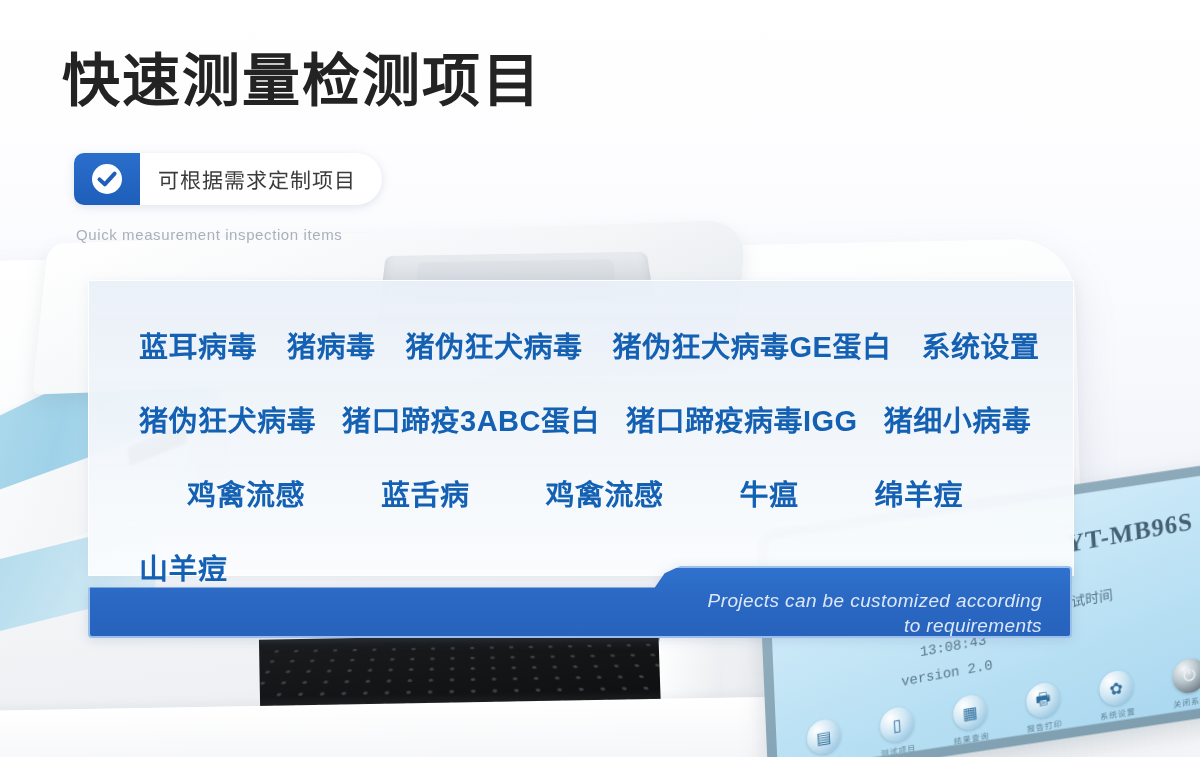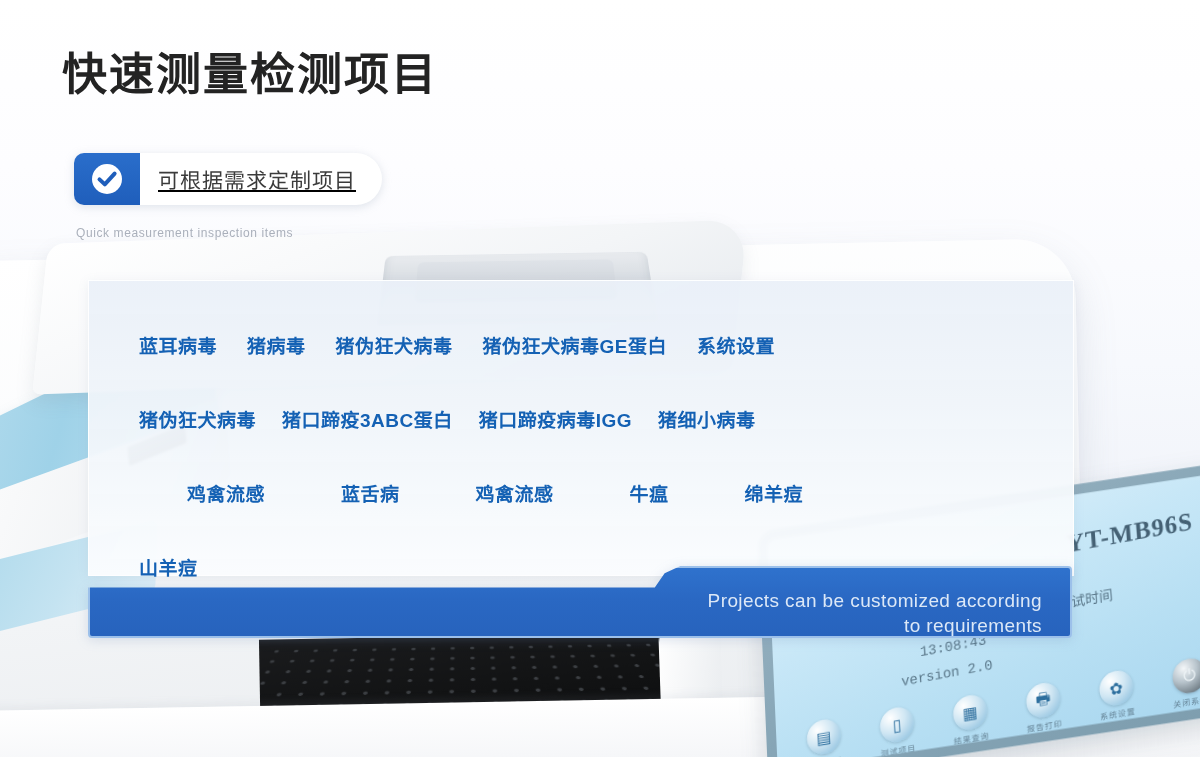--- a/index.html
+++ b/index.html
@@ -155,79 +155,78 @@
     font-size:16px;color:#2d6f9e;
   }
   .scr-ico .cap{font-size:8px;color:#4b6576;opacity:.75;letter-spacing:1px;}
   .scr-power .glyph{background:radial-gradient(circle at 34% 26%,#f4f7f9,#b8c4cc 40%,#4a5760 100%);color:#eef4f7;}
 
   
   .header{position:absolute;left:0;top:0;width:1200px;}
   .h-title{
     position:absolute;left:62px;top:52px;
     font-family:"DejaVu Serif","Liberation Serif",serif;
-    font-size:45px;font-weight:700;color:#232323;letter-spacing:2px;
+    font-size:58px;font-weight:700;color:#232323;letter-spacing:2px;
     line-height:1;white-space:nowrap;
   }
   .badge{
     position:absolute;left:74px;top:153px;height:52px;display:flex;align-items:stretch;
     filter:drop-shadow(0 2px 5px rgba(120,135,160,.22));
-    text-decoration:underline;
   }
   .badge-mark{
     width:66px;background:linear-gradient(180deg,#2a6ecb 0%,#1f5ebb 100%);
     border-radius:10px 0 0 10px;display:flex;align-items:center;justify-content:center;
   }
   .badge-mark svg{display:block;}
   .badge-text{
     background:#ffffff;border-radius:0 26px 26px 0;
     display:flex;align-items:center;padding:0 26px 0 18px;
     font-size:21px;color:#3b3b3b;letter-spacing:1px;white-space:nowrap;
   }
   .h-sub{
     position:absolute;left:76px;top:226px;
-    font-size:12px;color:#aab0bb;letter-spacing:.6px;white-space:nowrap;
+    font-size:15px;color:#aab0bb;letter-spacing:.6px;white-space:nowrap;
   }
 
   
   .panel{
     position:absolute;left:88px;top:280px;width:984px;height:294px;
     background:linear-gradient(180deg,rgba(234,240,248,.94) 0%,rgba(240,245,250,.95) 45%,rgba(250,252,254,.97) 100%);
     border:1px solid rgba(255,255,255,.92);
     box-shadow:0 2px 10px rgba(130,145,170,.12);
     backdrop-filter:blur(1px);
   }
   .rows{padding:26px 0 0 0;}
   .row{
     display:flex;align-items:center;flex-wrap:nowrap;
     padding:0 0 0 50px;height:74px;
   }
   .item{
-    font-size:19px;font-weight:700;color:#1461b4;letter-spacing:.5px;
+    font-size:29px;font-weight:700;color:#1461b4;letter-spacing:.5px;
     white-space:nowrap;margin-right:30px;
   }
   .row-1 .item{margin-right:30px;}
   .row-2 .item{margin-right:26px;}
   .row-3 .item{margin-right:28px;margin-left:48px;}
 
   
   .footer{
     position:absolute;left:88px;top:566px;width:984px;height:72px;
     filter:drop-shadow(0 2px 6px rgba(90,120,170,.20));
   }
   .footer-shape{
     position:absolute;inset:0;
     background:linear-gradient(180deg,#2f72cd 0%,#2a68c3 45%,#2763bd 100%);
     border:2px solid #9cc0ea;
     clip-path:polygon(0% 30%, 57.6% 30%, 58.6% 10%, 60.2% 0%, 100% 0%, 100% 100%, 0% 100%);
     border-radius:4px;
   }
   .footer-text{
     position:absolute;right:30px;top:22px;width:420px;text-align:right;
-    color:#dce8f7;font-size:19px;line-height:25px;letter-spacing:.4px;
+    color:#dce8f7;font-size:19px;line-height:25px;letter-spacing:.4px;font-style:italic;
   }
 
   .no-sel{user-select:none;}
 </style>
 </head>
 <body>
 
 <div class="stage no-sel">
 
   <div class="photo">

